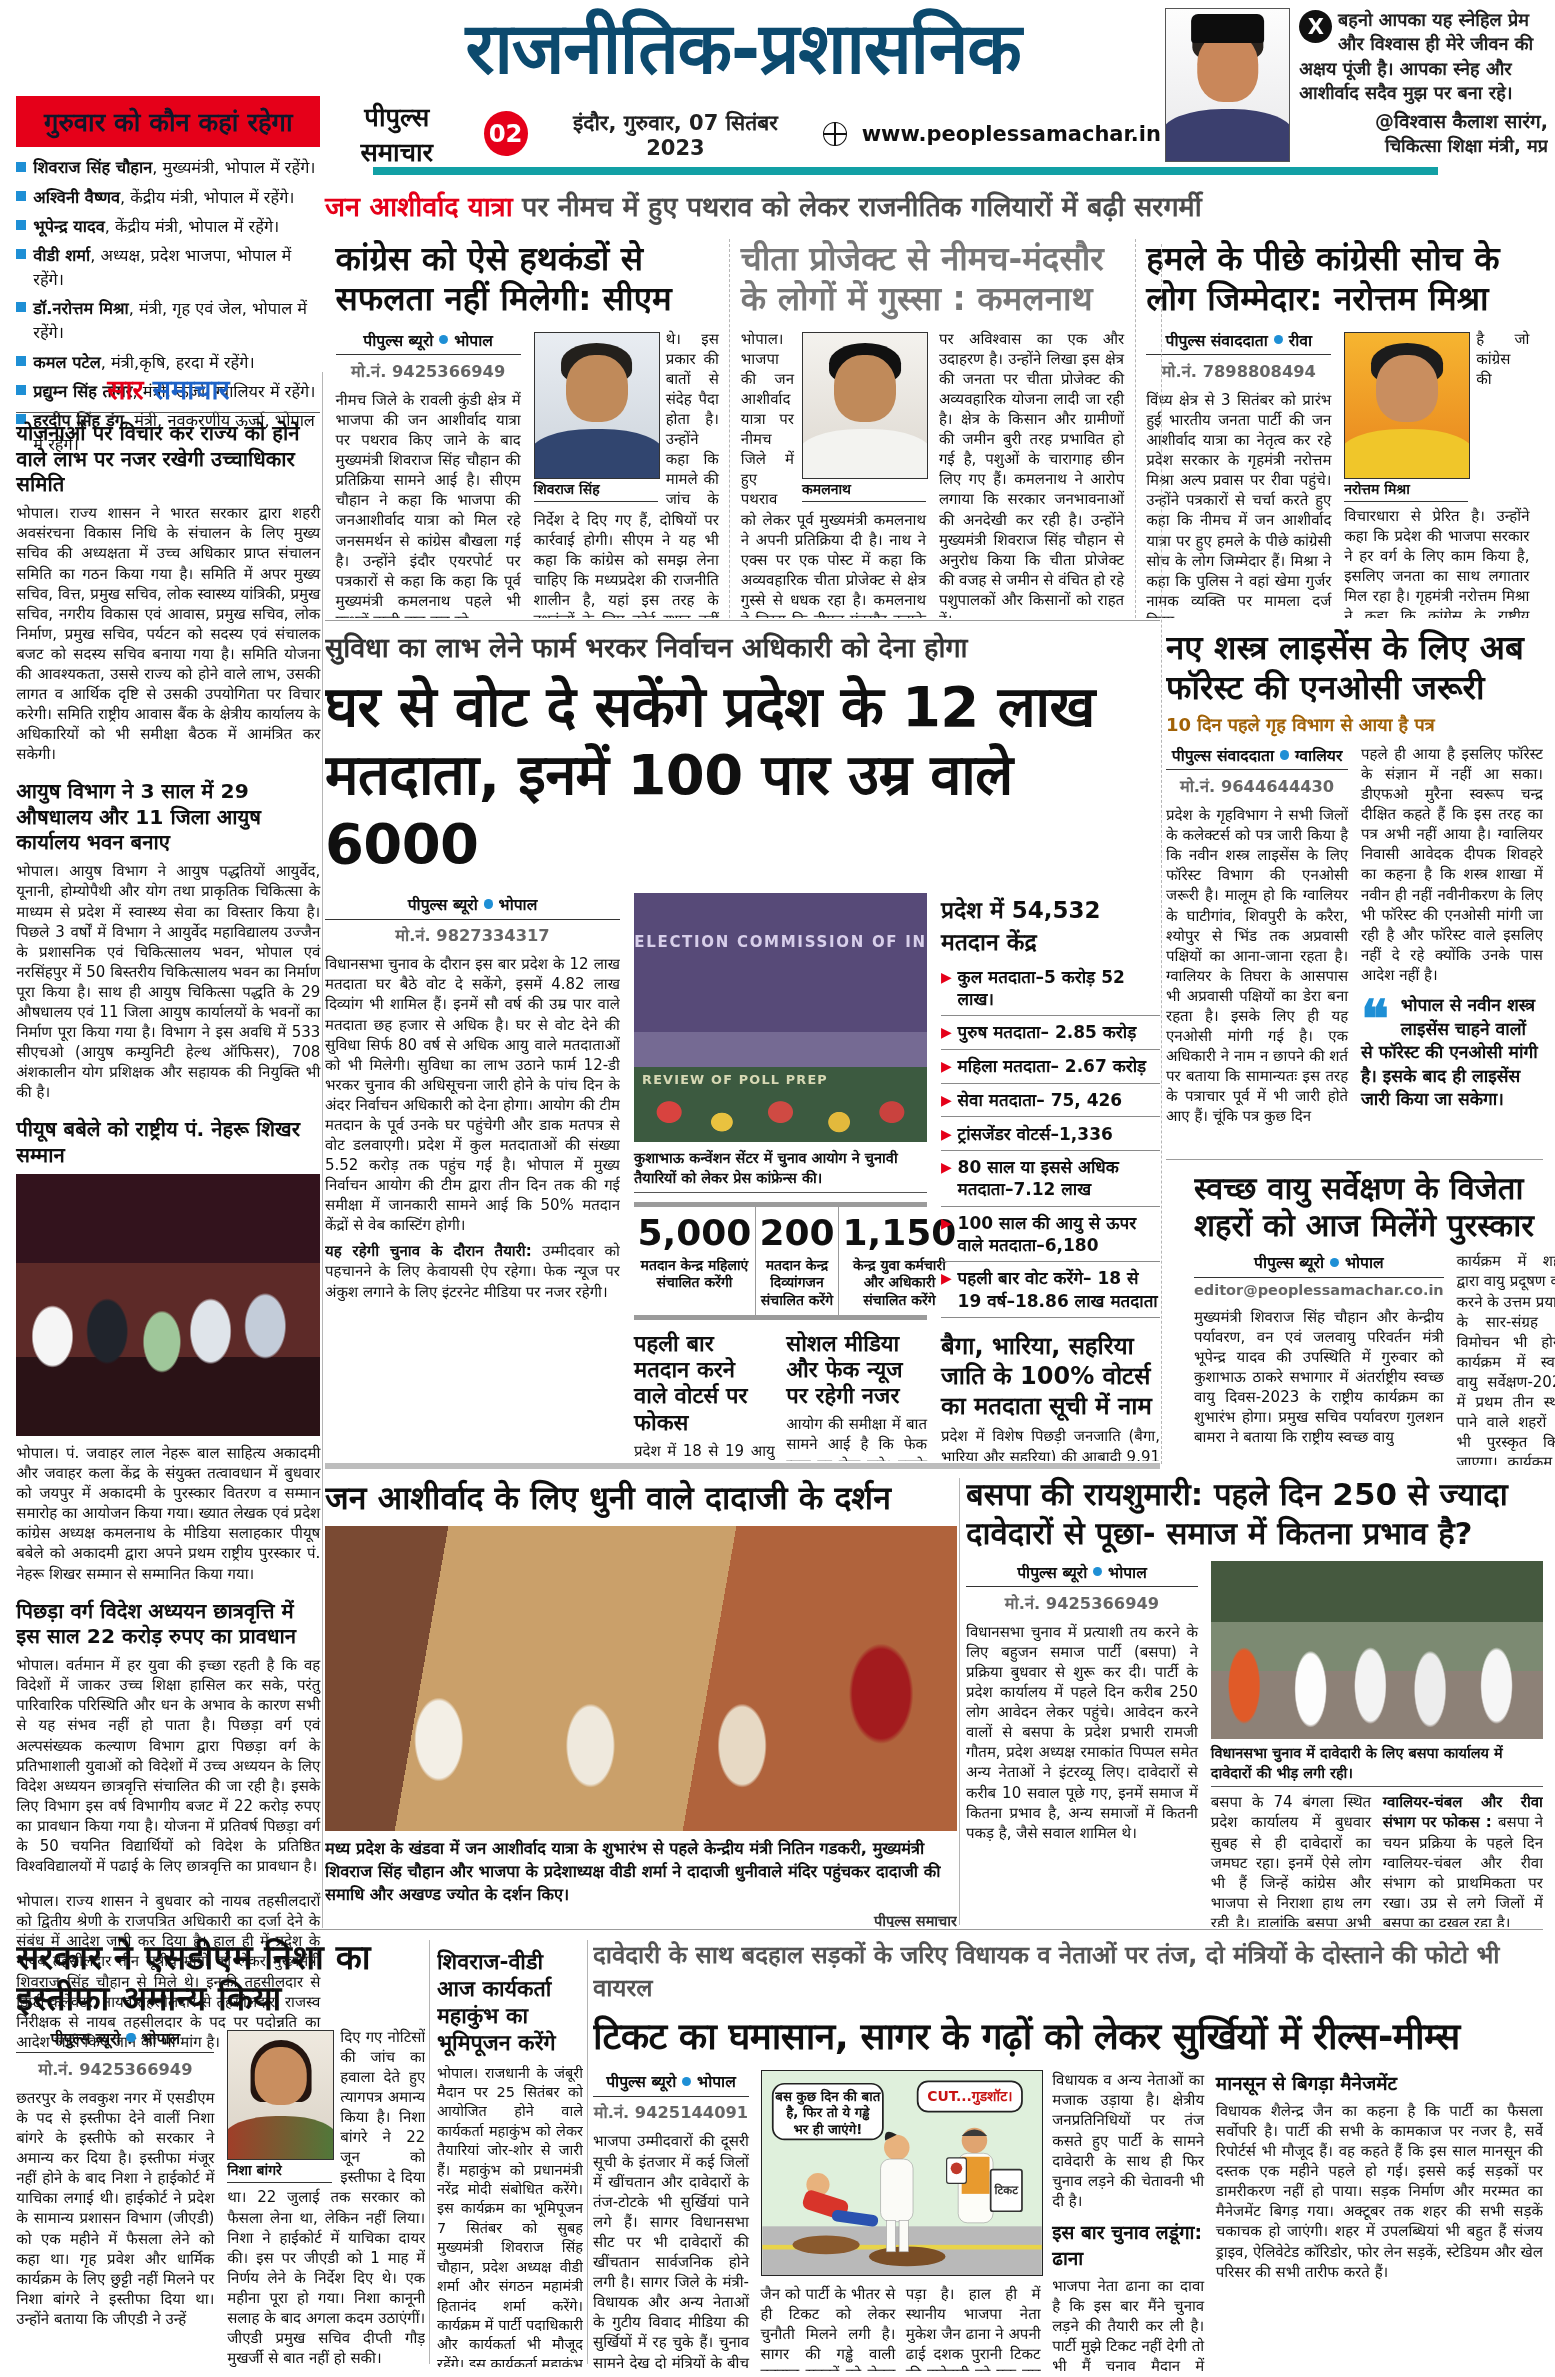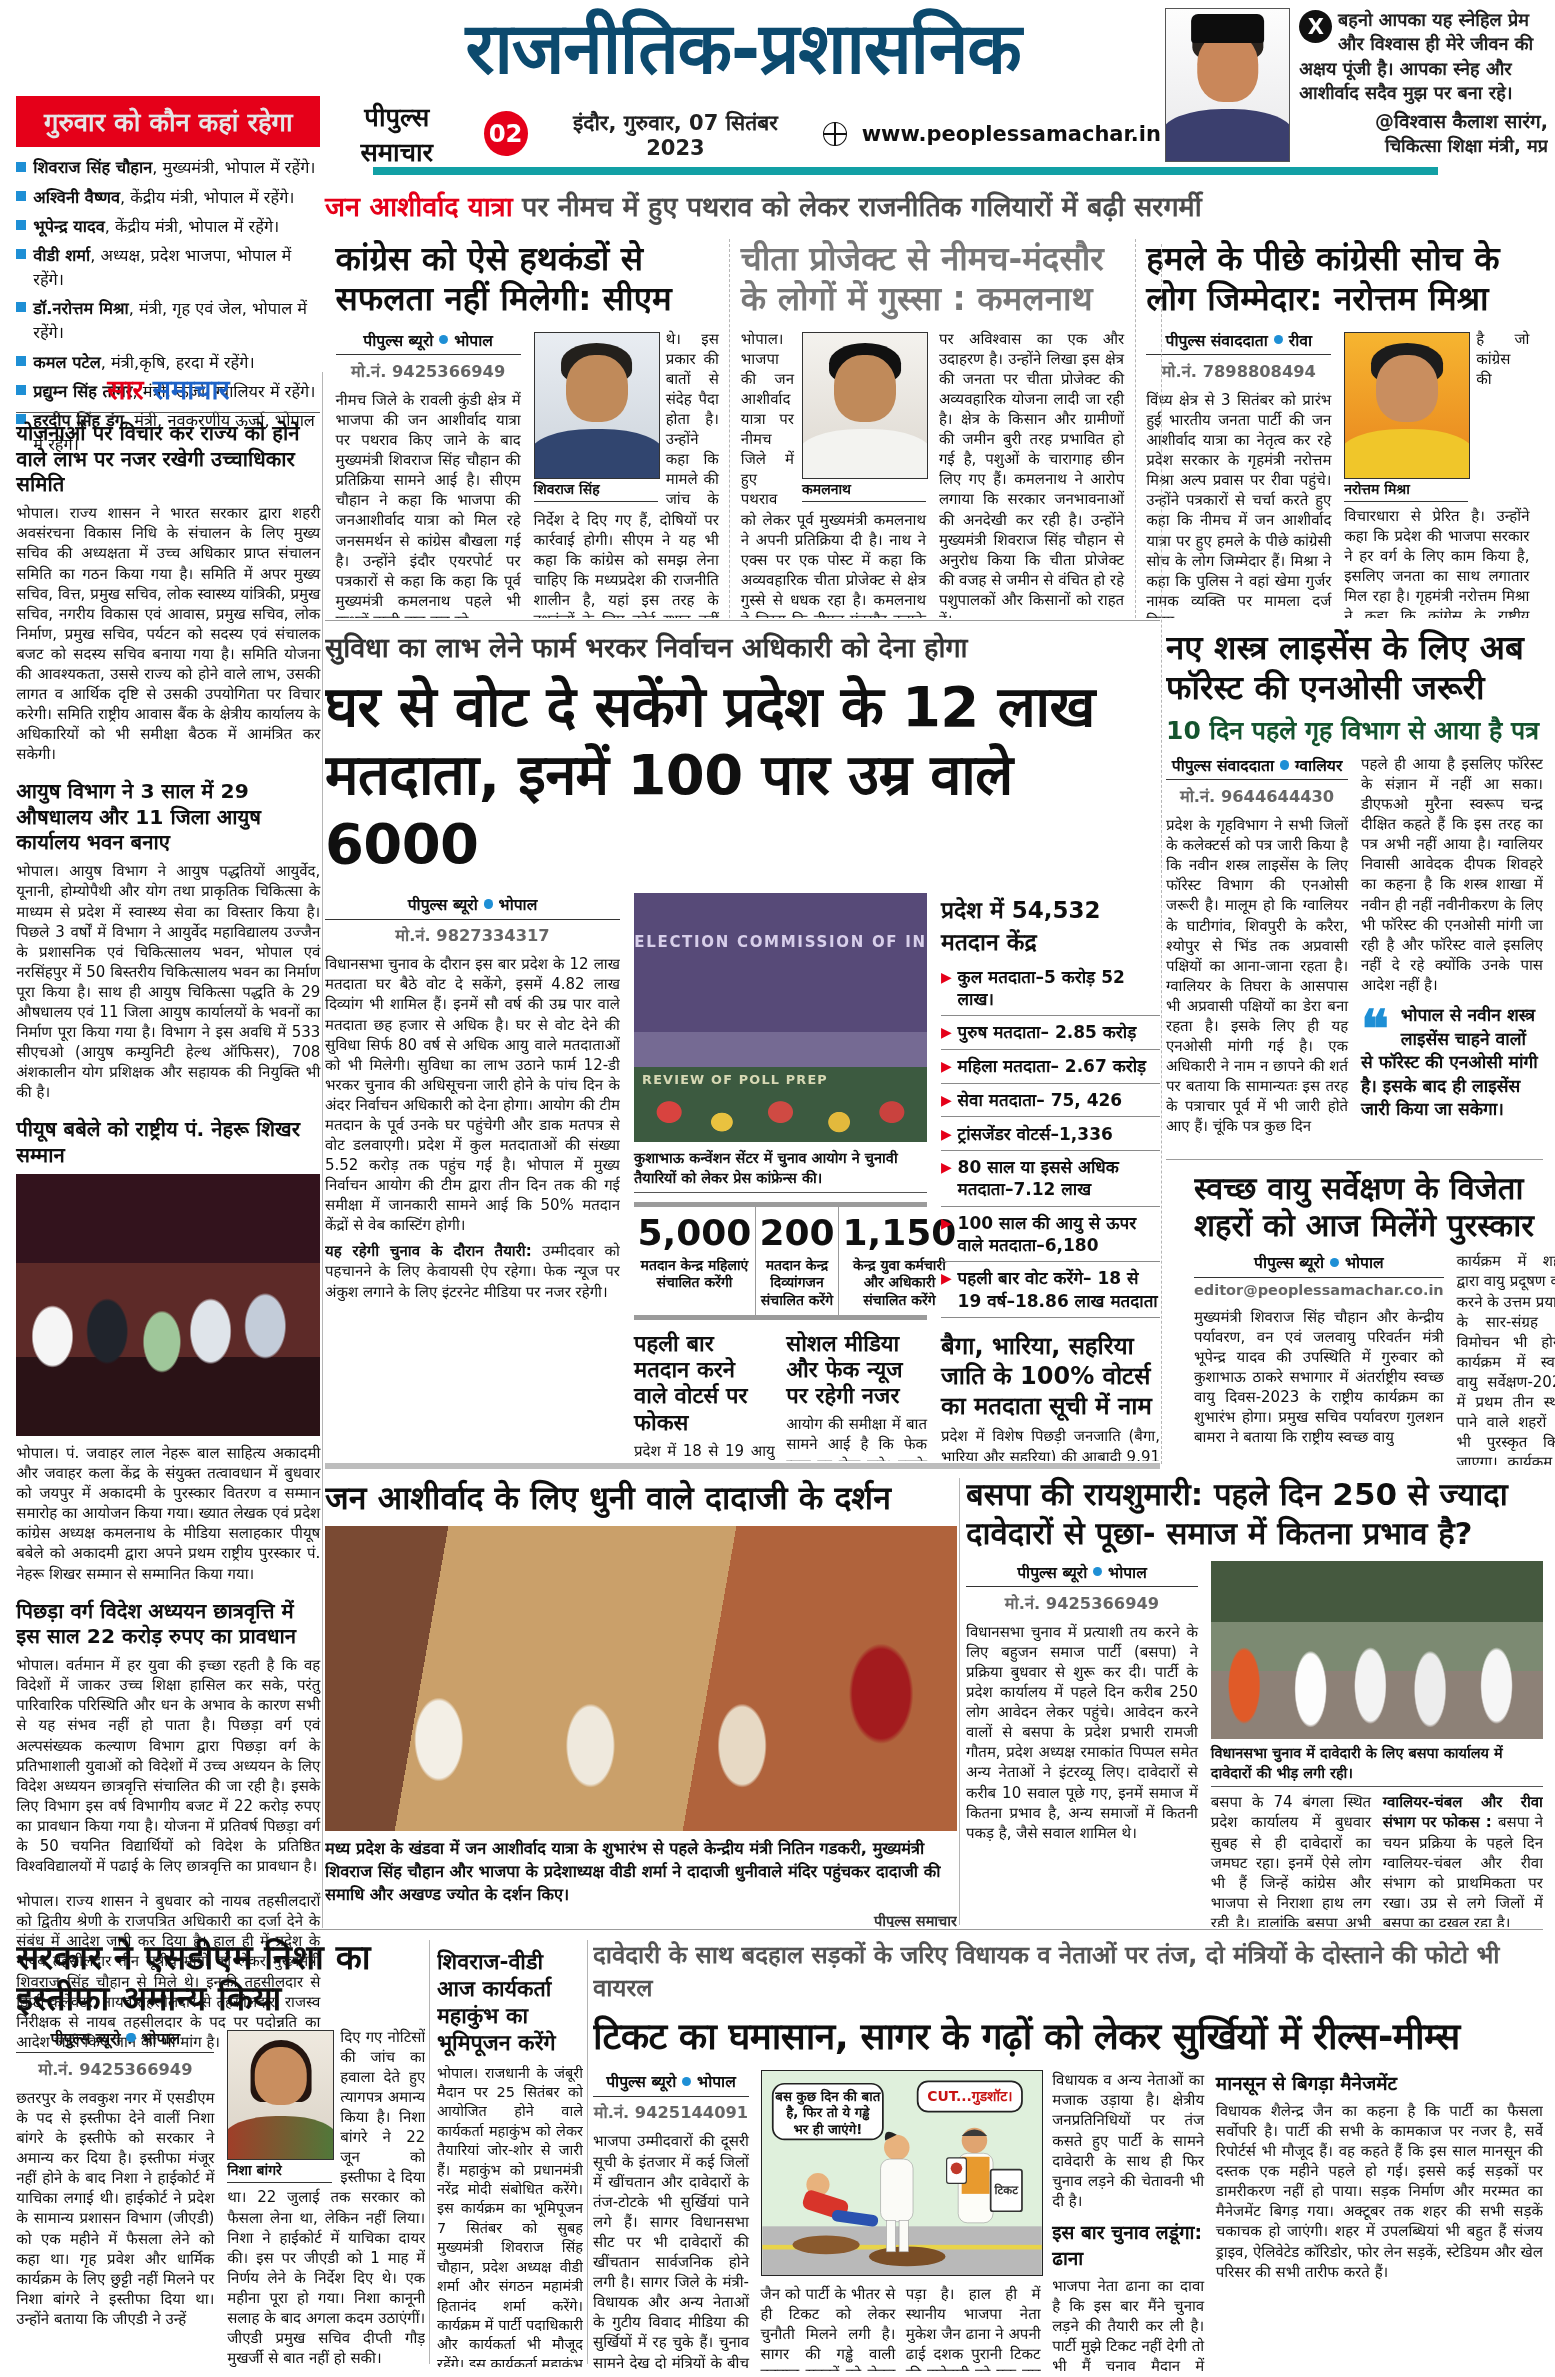--- a/index.html
+++ b/index.html
@@ -34,21 +34,21 @@
           display:flex;align-items:center;justify-content:center;font-size:21px;font-weight:900;margin:2.3px 5.8px 0 0;}
   .xq .attr{display:block;text-align:right;font-size:19px;margin-top:3.5px;}
   .xq .desig{display:block;text-align:right;font-size:18px;}
   
   .tealbar{position:absolute;left:373px;top:167px;width:1065px;height:8.1px;background:#12a0a5;}
   .strapline{position:absolute;left:325px;top:187px;width:1115px;
              font-size:27px;font-weight:900;color:#4c4c4c;}
   .strapline .hl{color:#e50019;}
   
   .sched{position:absolute;left:16.3px;top:96px;width:304px;}
-  .sched-head{background:#e50019;color:#e5e5e5;text-align:center;font-size:25.6px;font-weight:900;padding:8.1px 0;}
+  .sched-head{background:#e50019;color:#0f172a;text-align:center;font-size:25.6px;font-weight:900;padding:8.1px 0;}
   .sched ul{list-style:none;margin:9.3px 0 0;padding:0;}
   .sched li{display:flex;gap:7px;align-items:flex-start;font-size:16.3px;line-height:1.5;margin-bottom:4.6px;}
   .sq{flex:none;width:10px;height:10px;background:#1e8fd5;margin-top:5.2px;}
   
   .rail{position:absolute;left:16.3px;top:366px;width:304px;}
   .saar-title{text-align:center;font-size:27px;font-weight:900;margin:3.5px 0 5.8px;}
   .saar-title .r{color:#e50019;} .saar-title .b{color:#1e63c8;}
   .rail hr{border:none;border-top:1.2px solid #555;margin:3.5px 0 8.1px;}
   .rail-art{margin-bottom:15px;}
   .rail-art h3{font-size:20.3px;line-height:1.25;font-weight:900;margin:0 0 5.8px;}
@@ -87,21 +87,21 @@
   .sa h4,.sub3 h4{font-size:22px;font-weight:900;line-height:1.2;margin:0 0 4.6px;}
   .panel-title{font-size:23px;font-weight:900;margin-bottom:3.5px;}
   .p-item{font-size:17px;font-weight:bold;line-height:1.3;padding:5.2px 0;border-bottom:1.2px solid #8a8a8a;
           display:flex;gap:5.8px;}
   .tri{color:#e50019;font-size:14px;line-height:1.6;}
   .tribal{margin-top:12.8px;}
   .tribal h4{font-size:24px;font-weight:900;line-height:1.25;margin:0 0 5.8px;}
   
   .rr{position:absolute;left:1166px;width:377px;}
   .rr h2{font-size:33px;font-weight:900;line-height:1.2;margin:0 0 4.6px;}
-  .rr .sub{font-size:25px;font-weight:bold;color:#14532d;margin-bottom:8.1px;}
+  .rr .sub{font-size:18px;font-weight:bold;color:#a16207;margin-bottom:8.1px;}
   .two{display:flex;gap:12.8px;}
   .two > div{flex:1;}
   .quote{margin-top:9.3px;font-size:17.4px;font-weight:bold;line-height:1.35;}
   .qmark{float:left;width:34px;height:27px;margin:3.5px 5.8px 0 0;color:#1e8fd5;font-size:52px;line-height:.8;font-family:"DejaVu Serif",serif;}
   
   .darshan{position:absolute;left:325px;top:1475px;width:632px;}
   .darshan h2{font-size:32px;font-weight:900;margin:0 0 8.1px;}
   .d-photo{width:100%;height:305px;}
   .d-cap{font-size:16.3px;font-weight:bold;line-height:1.4;margin-top:7px;}
   .d-credit{text-align:right;font-size:14.5px;font-weight:bold;color:#333;margin-top:3.5px;}

